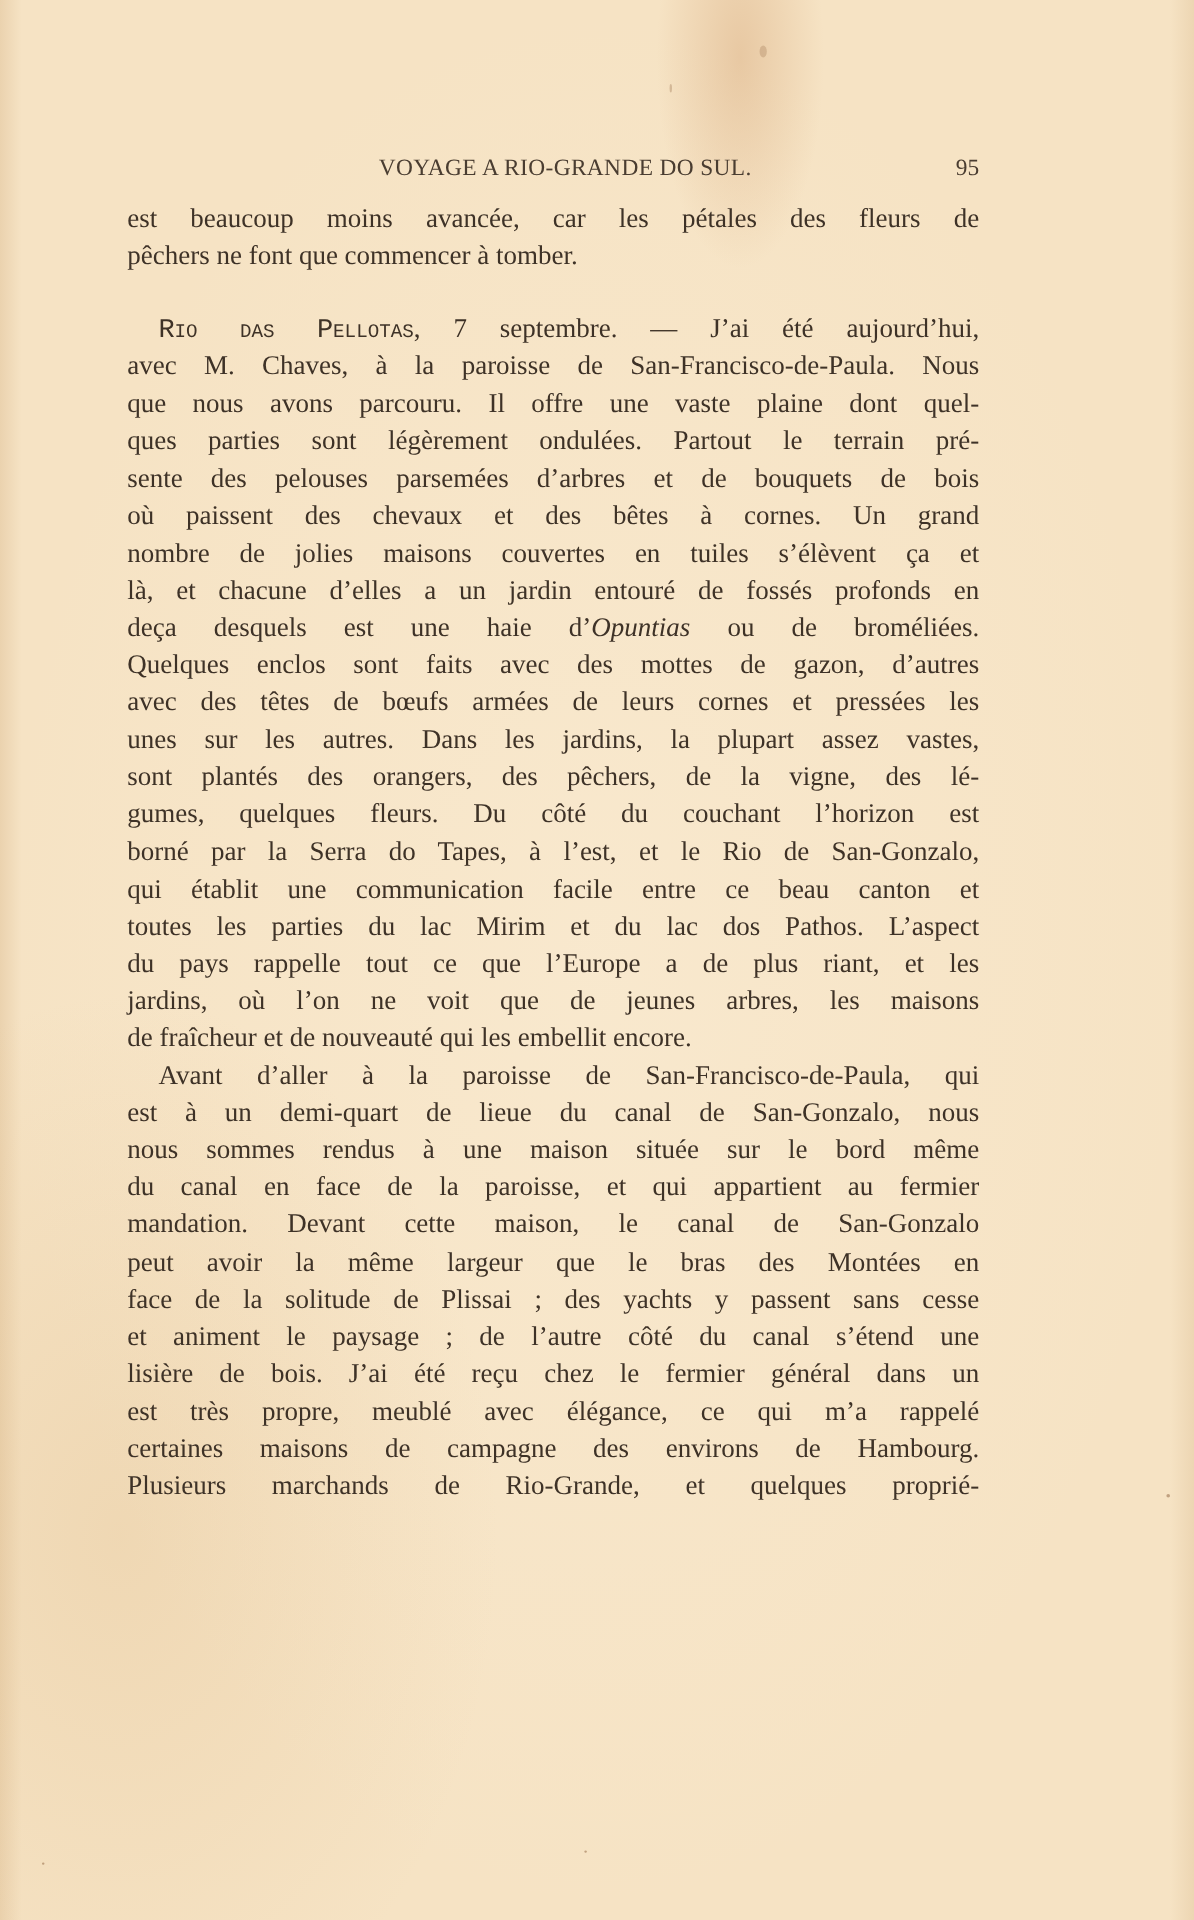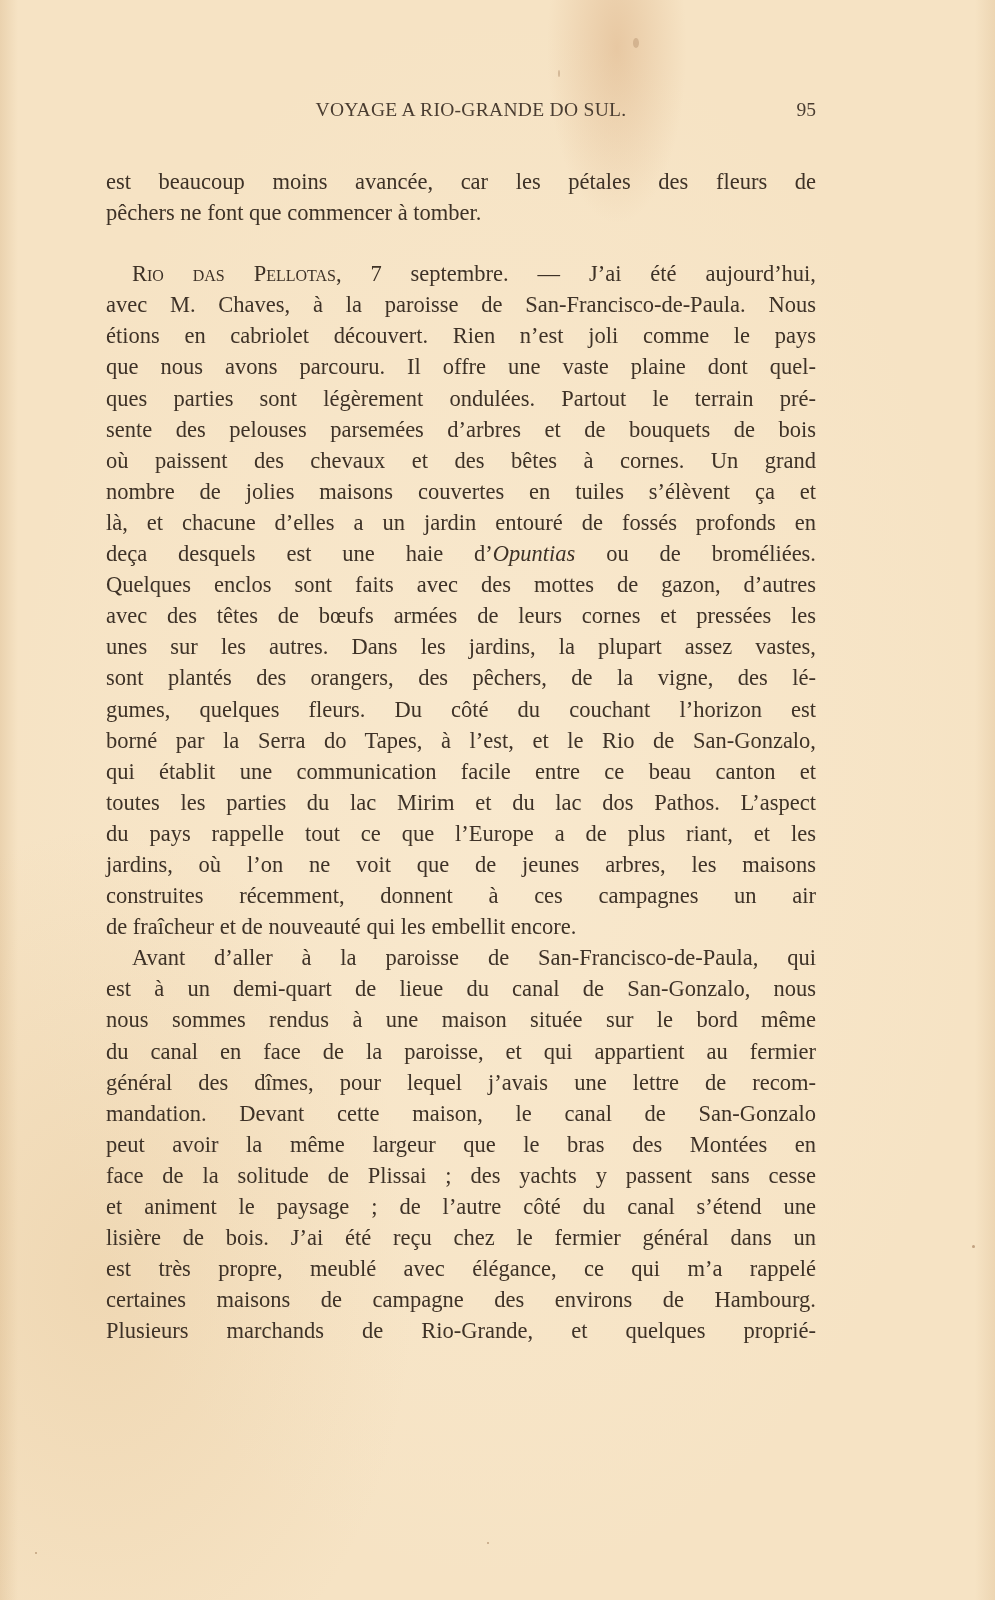--- a/index.html
+++ b/index.html
@@ -20,21 +20,21 @@
       font-family: "Liberation Serif", "DejaVu Serif", serif;
       color: #3a2e24;
     }
     .page {
       position: absolute;
       left: 0; top: 0;
       width: 995px; height: 1600px;
     }
     .running-head {
       position: absolute;
-      top: 99px;
+      top: 130px;
       left: 106px;
       width: 710px;
       height: 30px;
     }
     .running-title {
       position: absolute;
       left: 0; right: 0;
       text-align: center;
       font-size: 19.5px;
       letter-spacing: 0.3px;
@@ -68,20 +68,21 @@
       text-align-last: left;
     }
     .line.indent {
       padding-left: 26px;
     }
     .para-gap {
       height: 30px;
     }
     .sc {
       font-variant: small-caps;
+      font-family: Liberation Mono, monospace;
     }
     .it {
       font-style: italic;
     }
     .speck {
       position: absolute;
       background: rgba(140,95,60,0.5);
       border-radius: 50%;
     }
   </style>
@@ -100,48 +101,45 @@
     <div>
       <span class="line">est beaucoup moins avancée, car les pétales des fleurs de</span>
       <span class="line last">pêchers ne font que commencer à tomber.</span>
     </div>
 
     <div class="para-gap"></div>
 
     <div>
       <span class="line indent"><span class="sc">Rio das Pellotas</span><span>, 7 septembre. — J’ai été aujourd’hui,</span></span>
       <span class="line">avec M. Chaves, à la paroisse de San-Francisco-de-Paula. Nous</span>
-      <span class="line">étions en cabriolet découvert. Rien n’est joli comme le pays</span>
       <span class="line">que nous avons parcouru. Il offre une vaste plaine dont quel-</span>
       <span class="line">ques parties sont légèrement ondulées. Partout le terrain pré-</span>
       <span class="line">sente des pelouses parsemées d’arbres et de bouquets de bois</span>
       <span class="line">où paissent des chevaux et des bêtes à cornes. Un grand</span>
       <span class="line">nombre de jolies maisons couvertes en tuiles s’élèvent ça et</span>
       <span class="line">là, et chacune d’elles a un jardin entouré de fossés profonds en</span>
       <span class="line"><span>deça desquels est une haie d’</span><span class="it">Opuntias</span><span> ou de broméliées.</span></span>
       <span class="line">Quelques enclos sont faits avec des mottes de gazon, d’autres</span>
       <span class="line">avec des têtes de bœufs armées de leurs cornes et pressées les</span>
       <span class="line">unes sur les autres. Dans les jardins, la plupart assez vastes,</span>
       <span class="line">sont plantés des orangers, des pêchers, de la vigne, des lé-</span>
       <span class="line">gumes, quelques fleurs. Du côté du couchant l’horizon est</span>
       <span class="line">borné par la Serra do Tapes, à l’est, et le Rio de San-Gonzalo,</span>
       <span class="line">qui établit une communication facile entre ce beau canton et</span>
       <span class="line">toutes les parties du lac Mirim et du lac dos Pathos. L’aspect</span>
       <span class="line">du pays rappelle tout ce que l’Europe a de plus riant, et les</span>
       <span class="line">jardins, où l’on ne voit que de jeunes arbres, les maisons</span>
-      <span class="line">construites récemment, donnent à ces campagnes un air</span>
       <span class="line last">de fraîcheur et de nouveauté qui les embellit encore.</span>
     </div>
 
     <div>
       <span class="line indent">Avant d’aller à la paroisse de San-Francisco-de-Paula, qui</span>
       <span class="line">est à un demi-quart de lieue du canal de San-Gonzalo, nous</span>
       <span class="line">nous sommes rendus à une maison située sur le bord même</span>
       <span class="line">du canal en face de la paroisse, et qui appartient au fermier</span>
-      <span class="line">général des dîmes, pour lequel j’avais une lettre de recom-</span>
       <span class="line">mandation. Devant cette maison, le canal de San-Gonzalo</span>
       <span class="line">peut avoir la même largeur que le bras des Montées en</span>
       <span class="line">face de la solitude de Plissai ; des yachts y passent sans cesse</span>
       <span class="line">et animent le paysage ; de l’autre côté du canal s’étend une</span>
       <span class="line">lisière de bois. J’ai été reçu chez le fermier général dans un</span>
       <span class="line">est très propre, meublé avec élégance, ce qui m’a rappelé</span>
       <span class="line">certaines maisons de campagne des environs de Hambourg.</span>
       <span class="line">Plusieurs marchands de Rio-Grande, et quelques proprié-</span>
     </div>
   </div>

